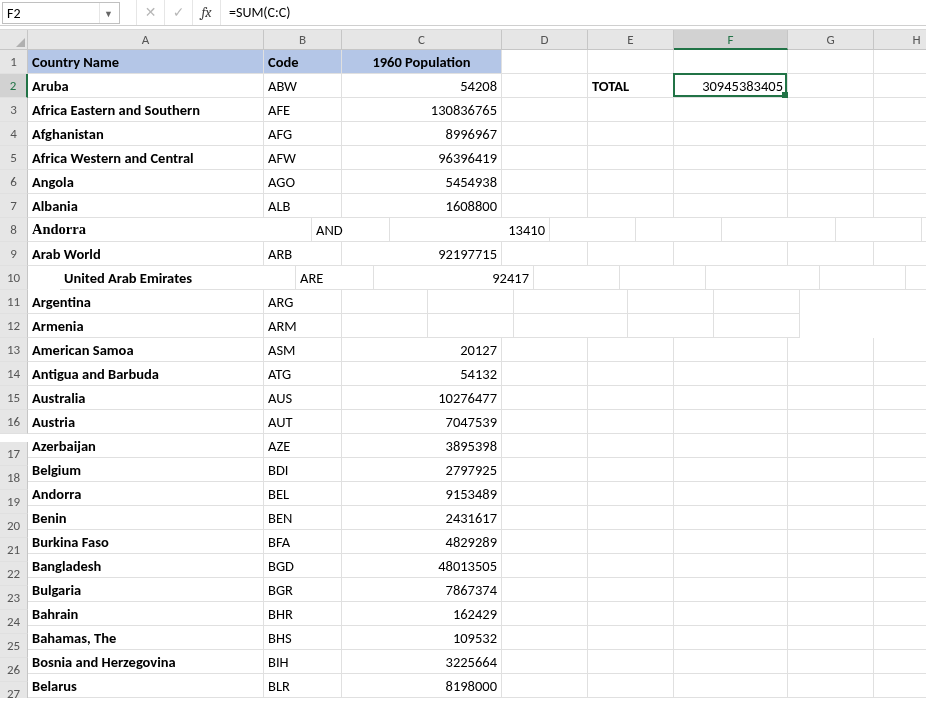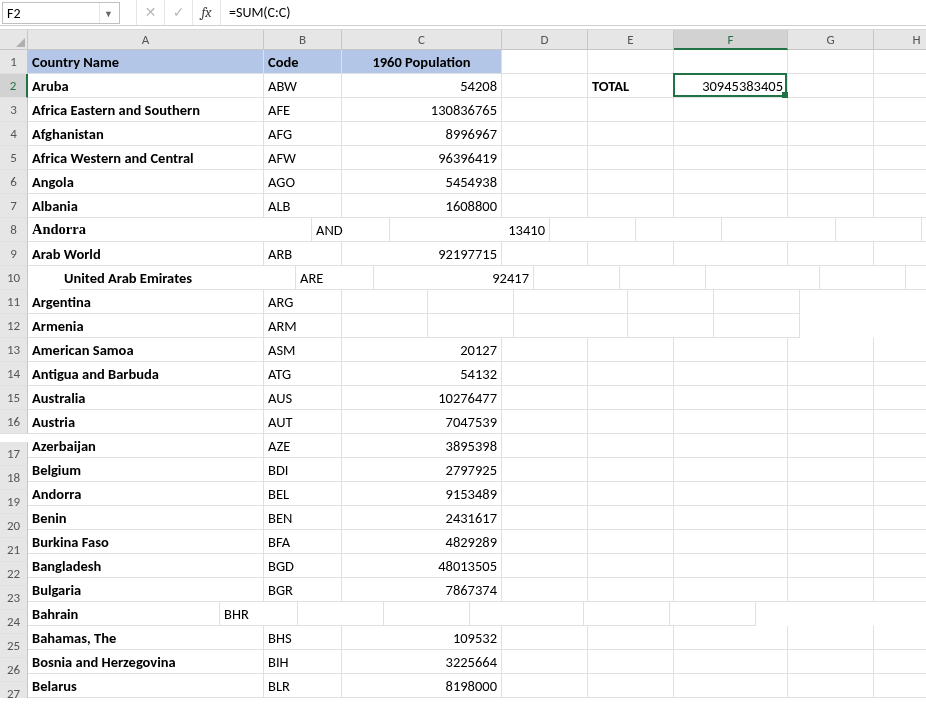--- a/index.html
+++ b/index.html
@@ -452,22 +452,23 @@
         <div class="cell bold" style="width: 236px; height: 24px;">Bulgaria</div>
         <div class="cell" style="width: 78px; height: 24px;">BGR</div>
         <div class="cell right" style="width: 160px; height: 24px;">7867374</div>
         <div class="cell" style="width: 86px; height: 24px;"></div>
         <div class="cell" style="width: 86px; height: 24px;"></div>
         <div class="cell" style="width: 114px; height: 24px;"></div>
         <div class="cell" style="width: 86px; height: 24px;"></div>
         <div class="cell" style="width: 86px; height: 24px;"></div>
       </div>
       <div class="row">
-        <div class="cell bold" style="width: 192px; height: 24px;">Bahrain</div>
+        <div class="cell bold" style="width: 236px; height: 24px;">Bahrain</div>
         <div class="cell" style="width: 78px; height: 24px;">BHR</div>
+        <div class="cell right" style="width: 160px; height: 24px;">162429</div>
         <div class="cell" style="width: 86px; height: 24px;"></div>
         <div class="cell" style="width: 86px; height: 24px;"></div>
         <div class="cell" style="width: 114px; height: 24px;"></div>
         <div class="cell" style="width: 86px; height: 24px;"></div>
         <div class="cell" style="width: 86px; height: 24px;"></div>
       </div>
       <div class="row">
         <div class="cell bold" style="width: 236px; height: 24px;">Bahamas, The</div>
         <div class="cell" style="width: 78px; height: 24px;">BHS</div>
         <div class="cell right" style="width: 160px; height: 24px;">109532</div>

